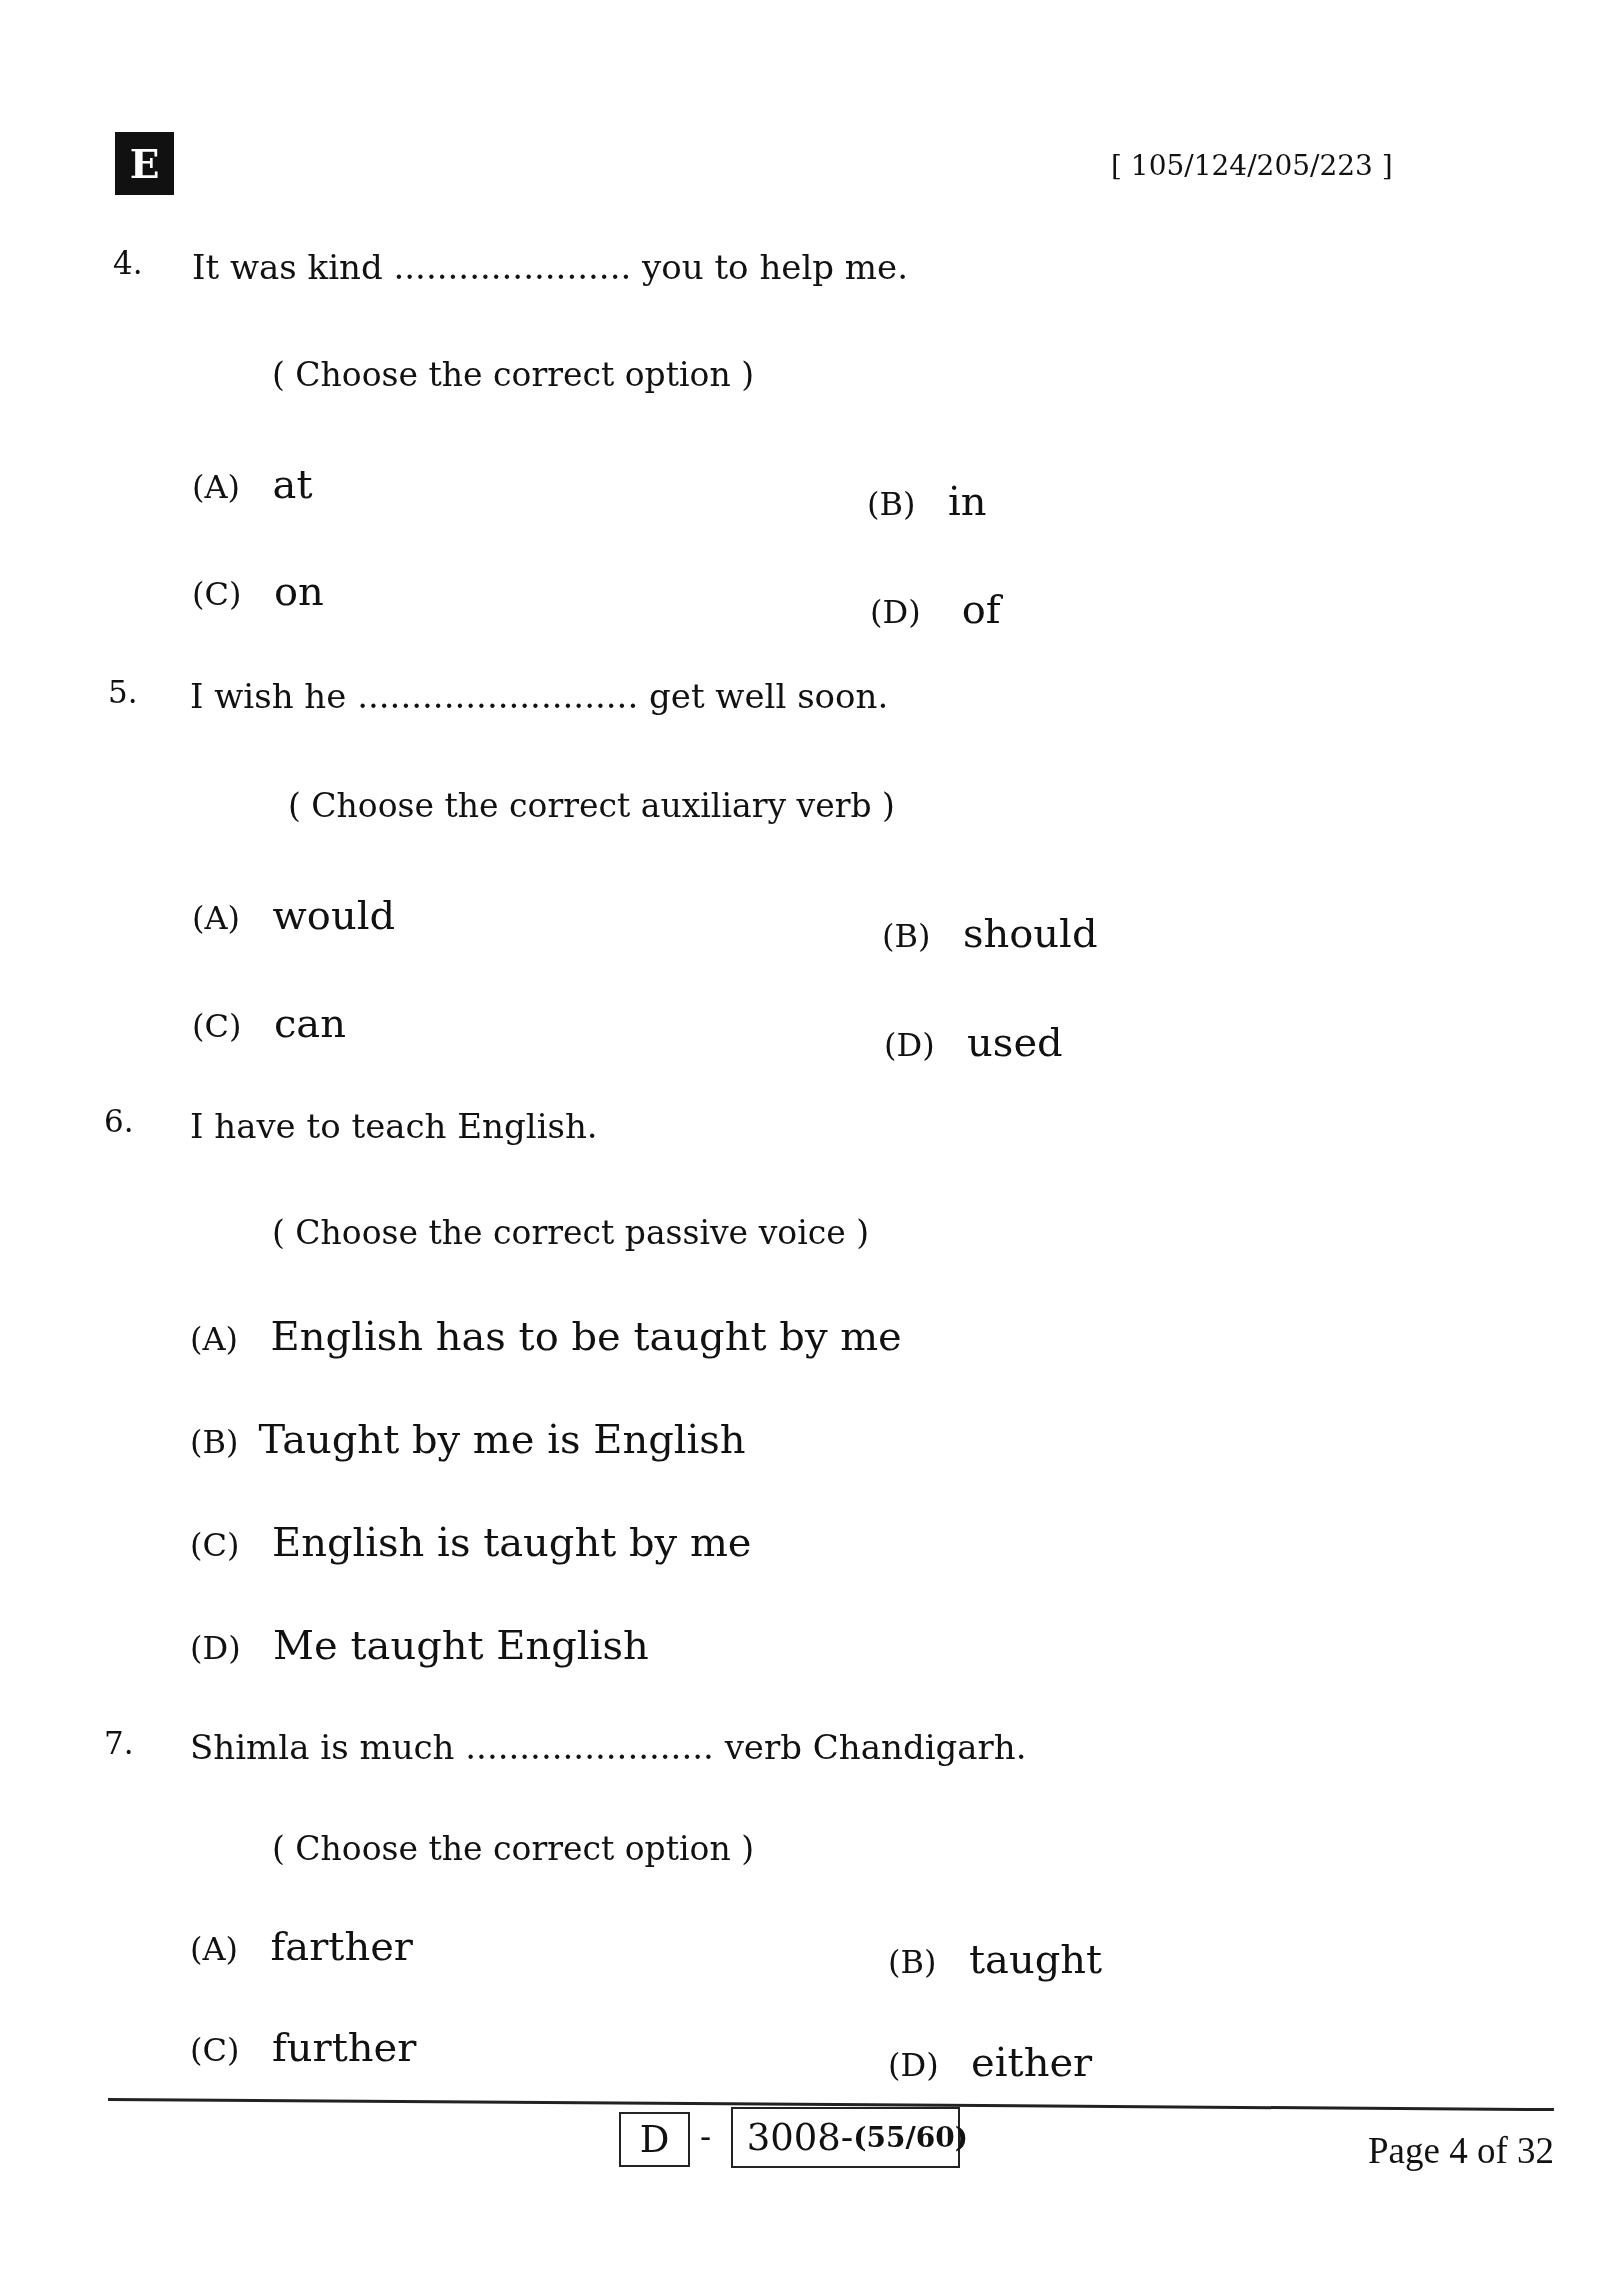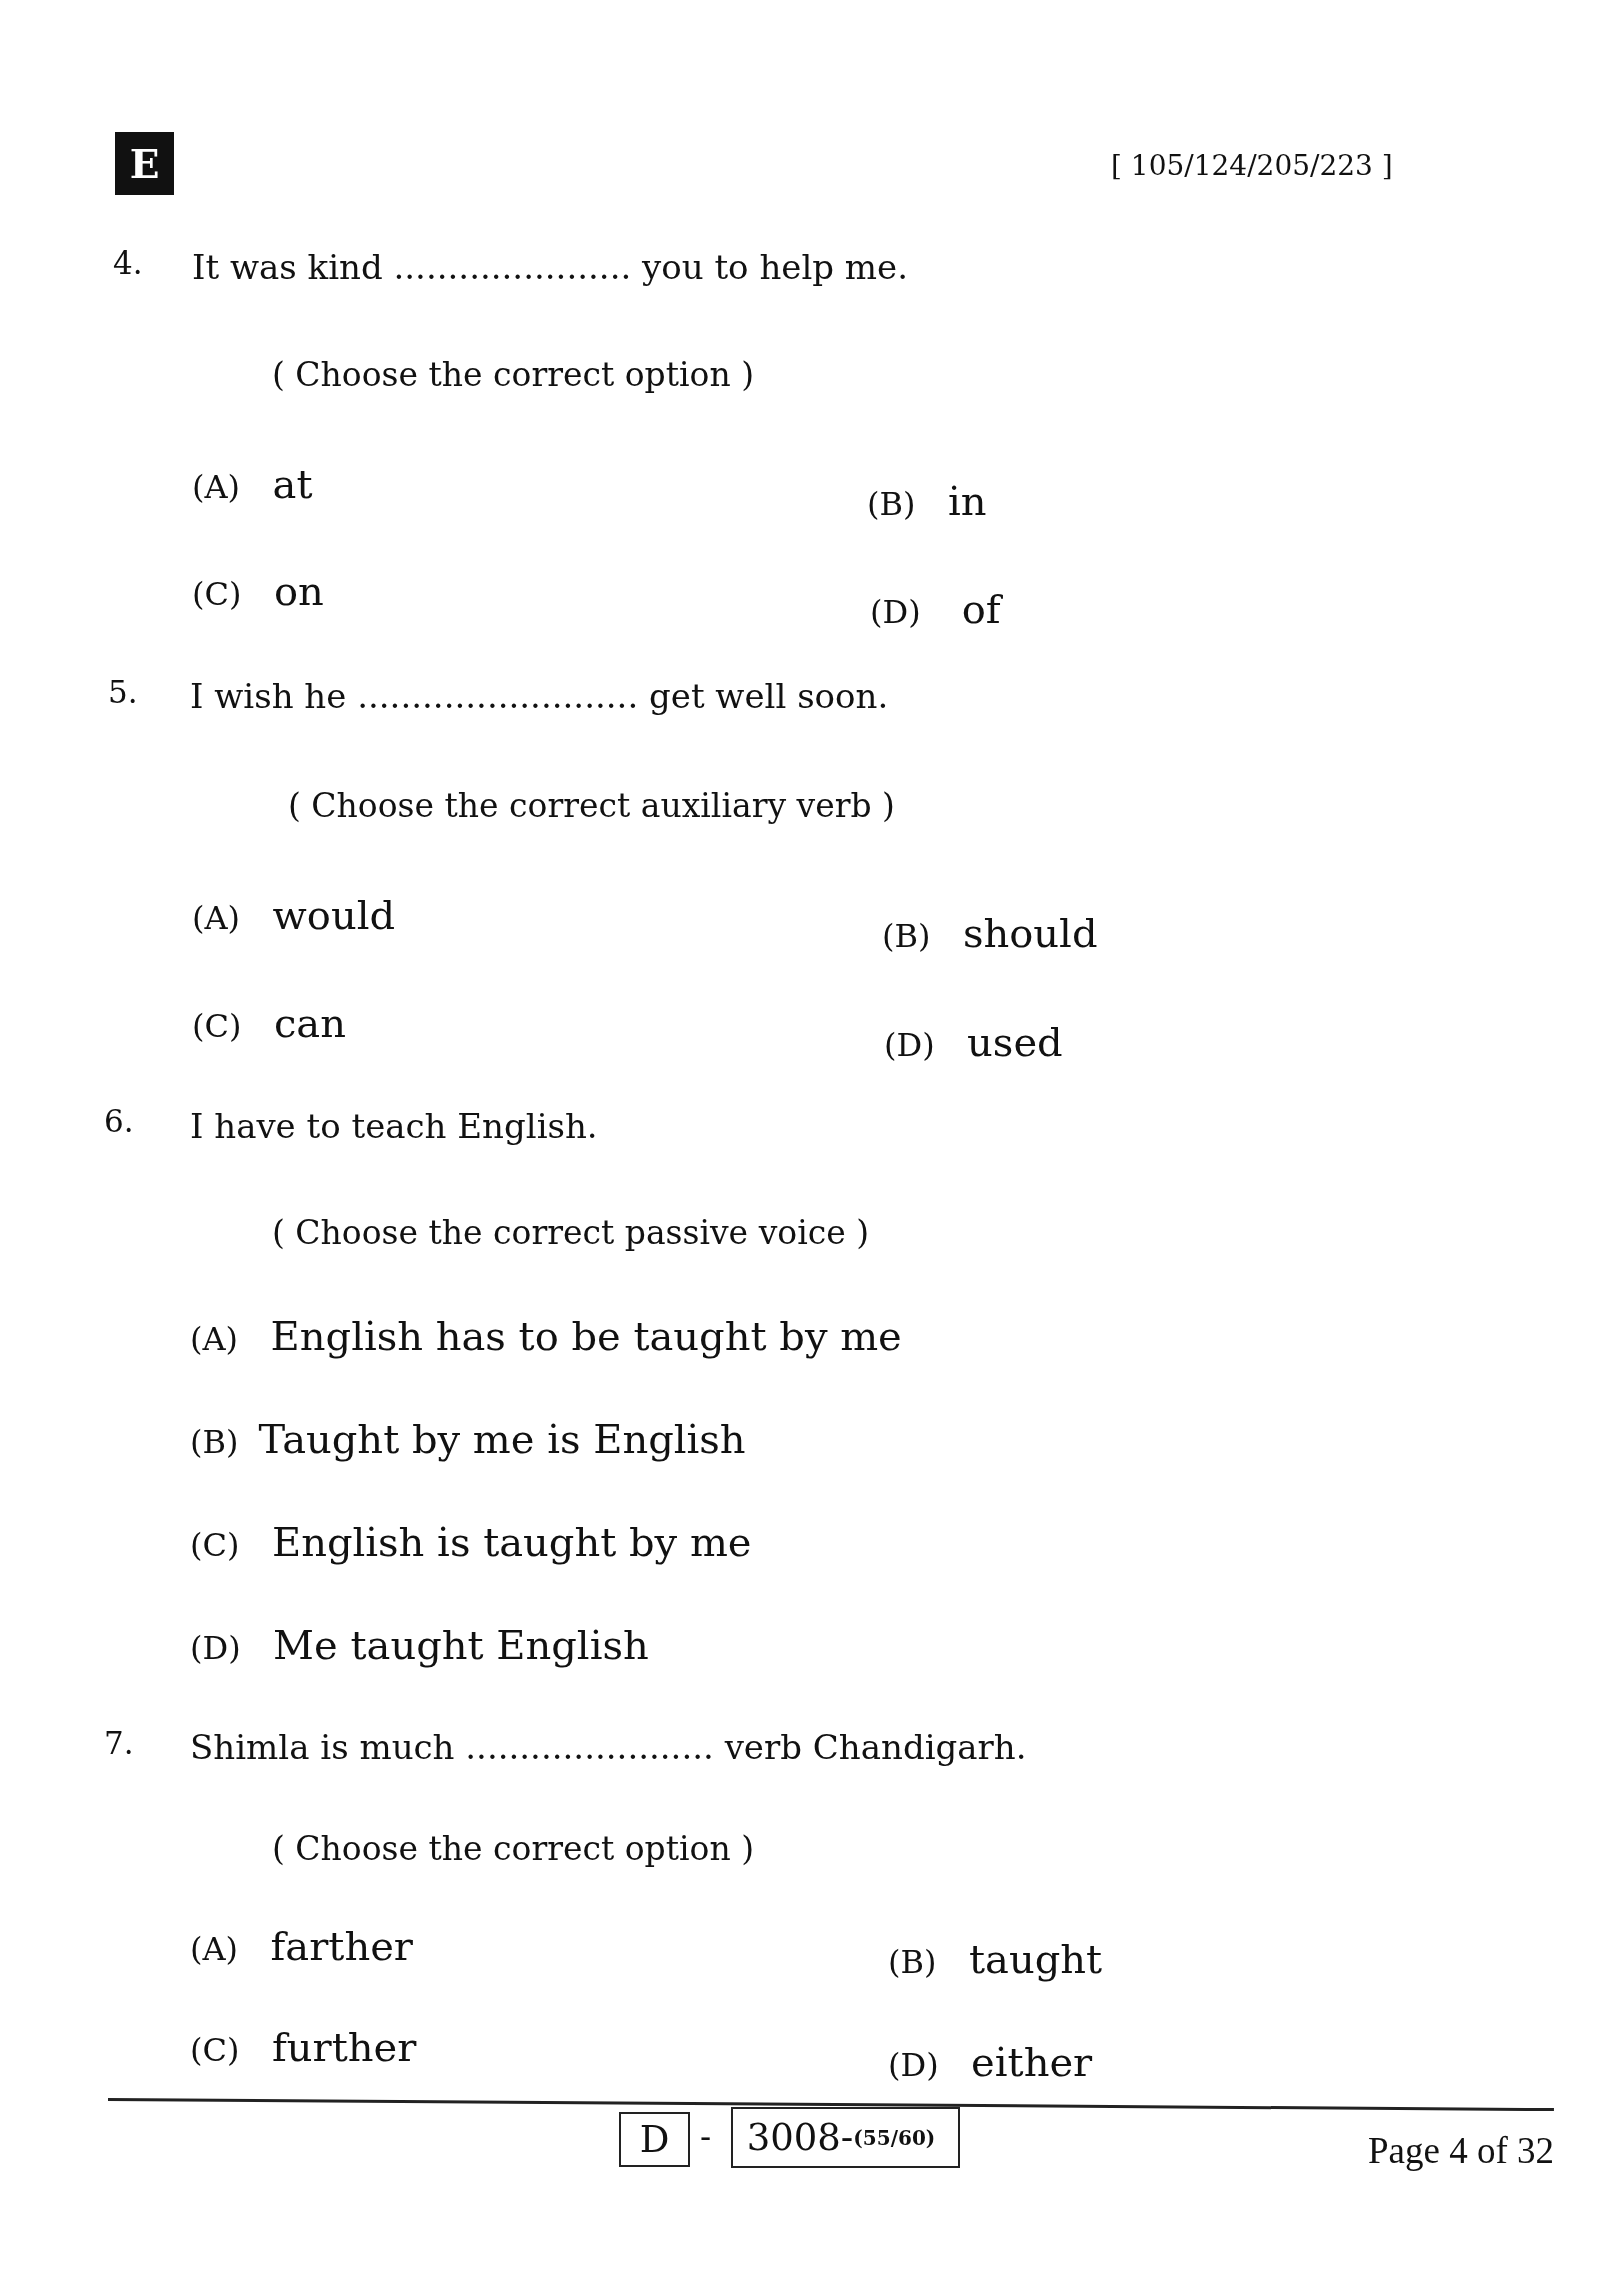--- a/index.html
+++ b/index.html
@@ -14,21 +14,21 @@
   .qnum { font-size: 31px; }
   .qtext { font-size: 34px; }
   .instr { font-size: 33px; }
   .opt-label { font-size: 32px; }
   .opt-text { font-size: 40px; }
   .footer-line { position: absolute; left: 108px; width: 1446px; height: 2.9px; background: #222;
                  transform: rotate(0.4deg); transform-origin: left center; }
   .bx { position: absolute; border: 2.5px solid #222; font-size: 37px; display: flex;
         align-items: center; justify-content: center; font-family: "DejaVu Serif", serif; }
   .dash { position: absolute; font-size: 33px; }
-  .small { font-size: 20px; font-weight: bold; }
+  .small { font-size: 28px; font-weight: bold; }
   .page-num { font-family: "Liberation Serif", serif; font-size: 37px; }
 </style>
 </head>
 <body>
 
 <div class="set-box">
   <span>E</span>
 </div>
 <div class="abs codes" style="left:1111px; top:149px;">[ 105/124/205/223 ]</div>
 

